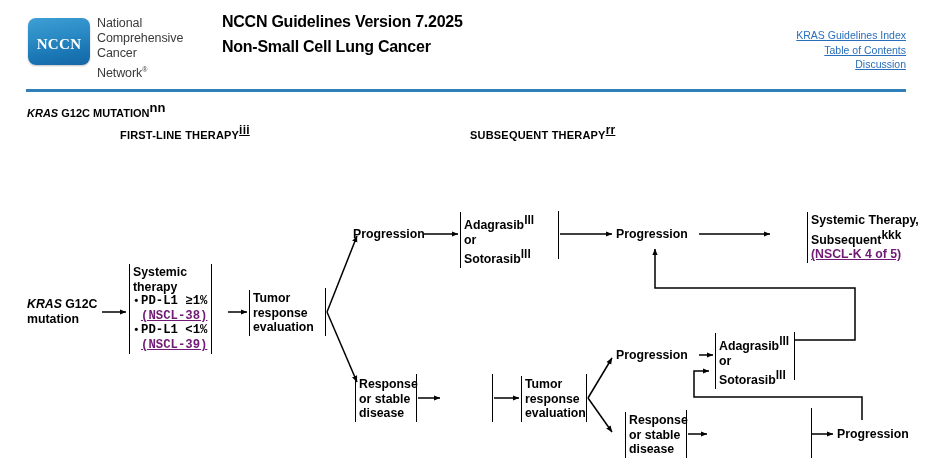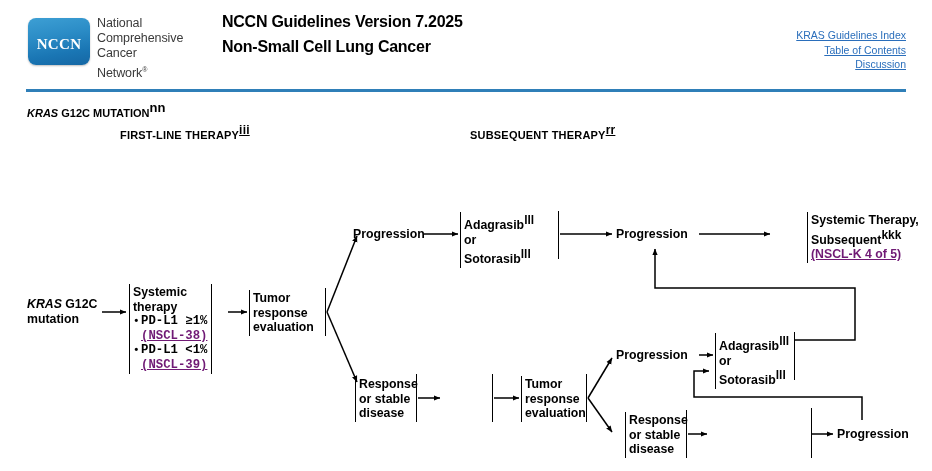--- a/index.html
+++ b/index.html
@@ -244,21 +244,21 @@
 
       <path d="M862,420 L862,397 L694,397 L694,371 L709,371"></path>
     </g>
   </svg>
 
   <div class="node plain" id="n-start" style="left:27px; top:297px;">
     <div><span style="font-style:italic">KRAS</span><span> G12C</span></div>
     <div>mutation</div>
   </div>
 
-  <div class="node brk" id="n-systemic" style="left:129px; top:264px;margin-top:20px;">
+  <div class="node brk" id="n-systemic" style="left:129px; top:264px;">
     <div>Systemic</div>
     <div>therapy</div>
     <ul>
       <li>
         <span>PD-L1 ≥1%</span>
         <div class="lnk">(NSCL-38)</div>
       </li>
       <li>
         <span>PD-L1 &lt;1%</span>
         <div class="lnk">(NSCL-39)</div>

